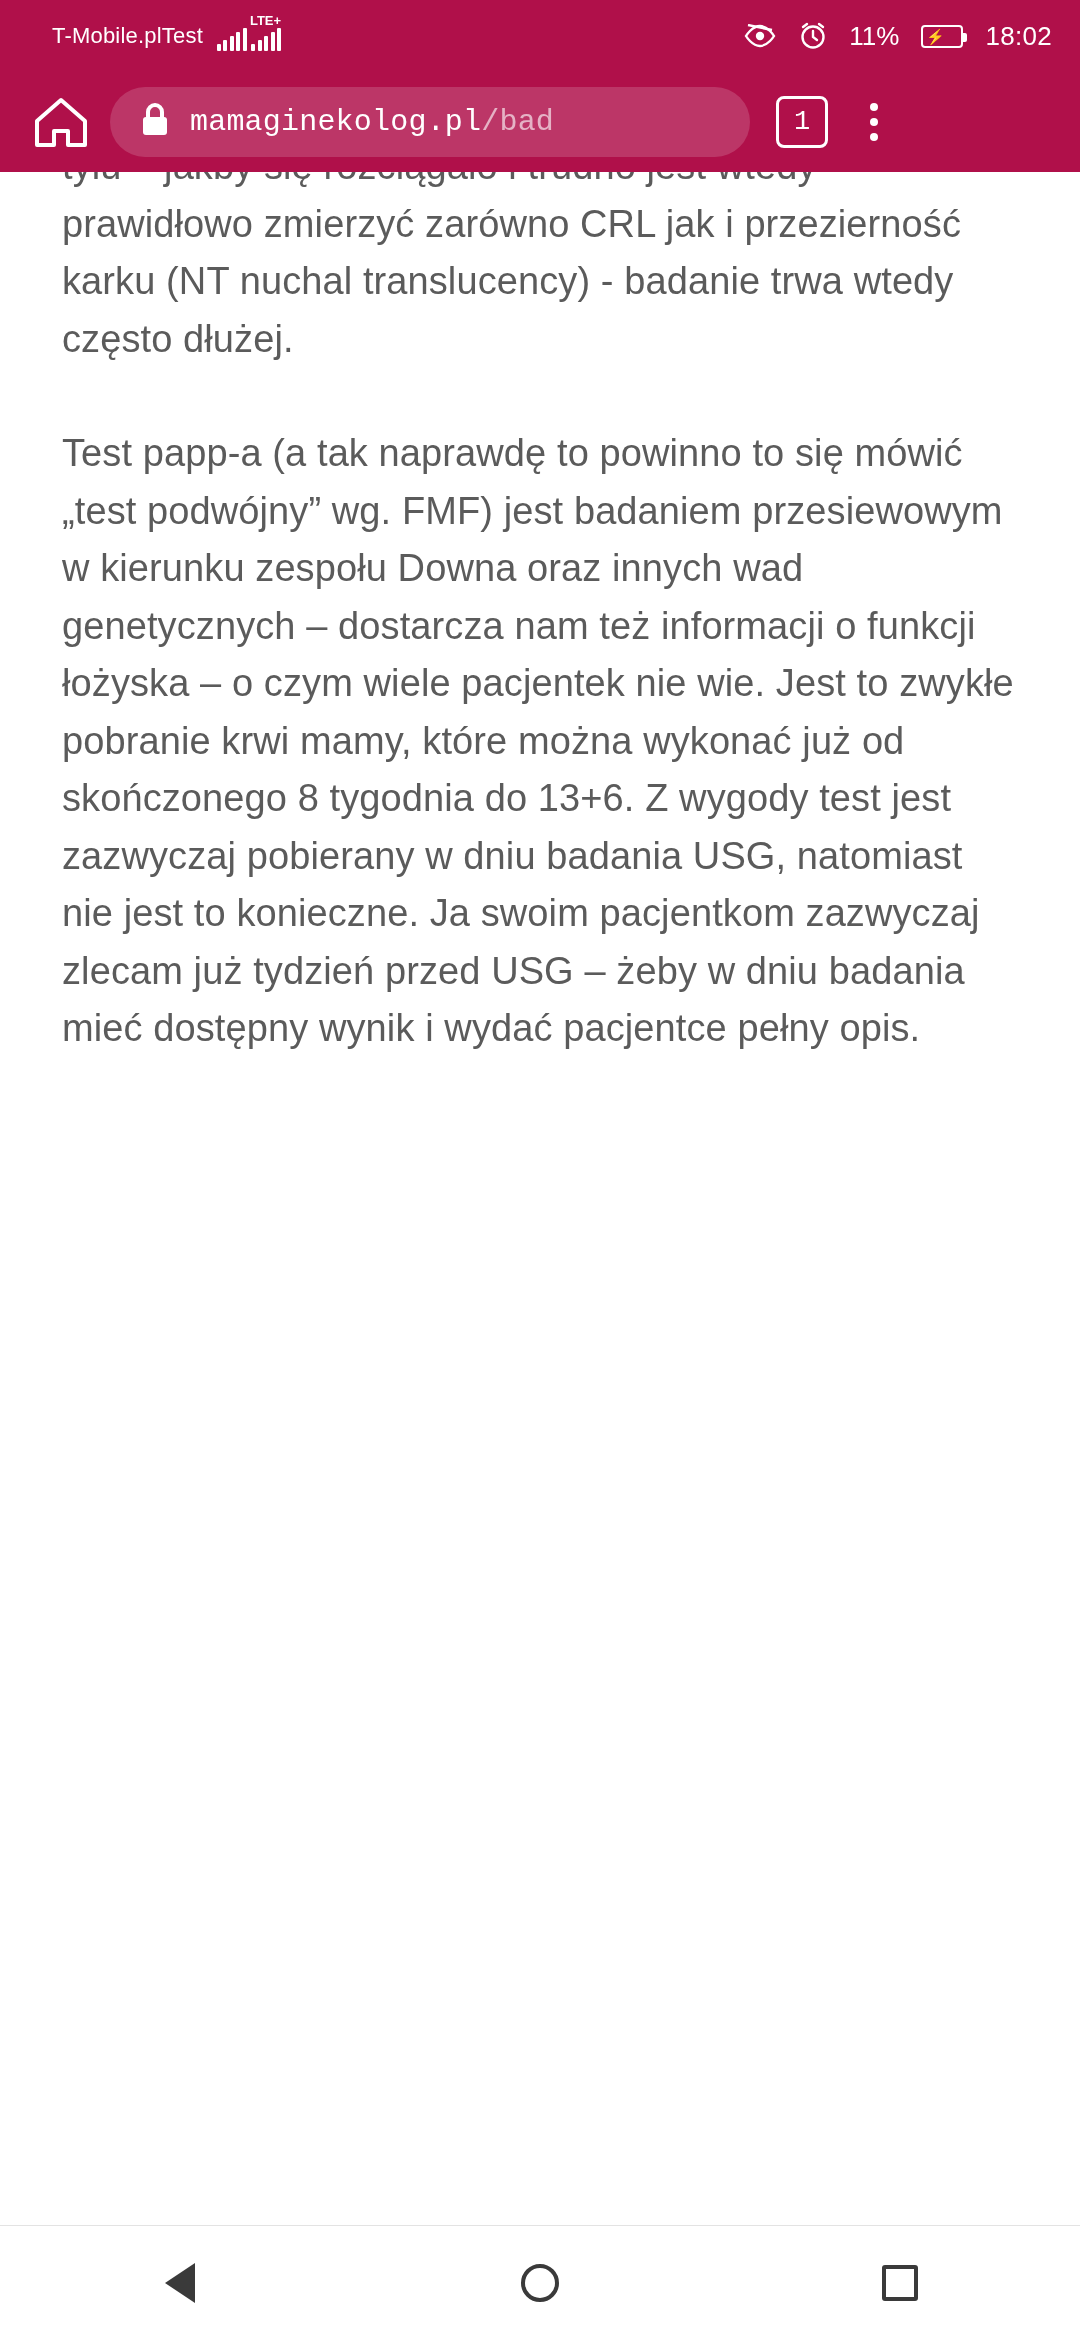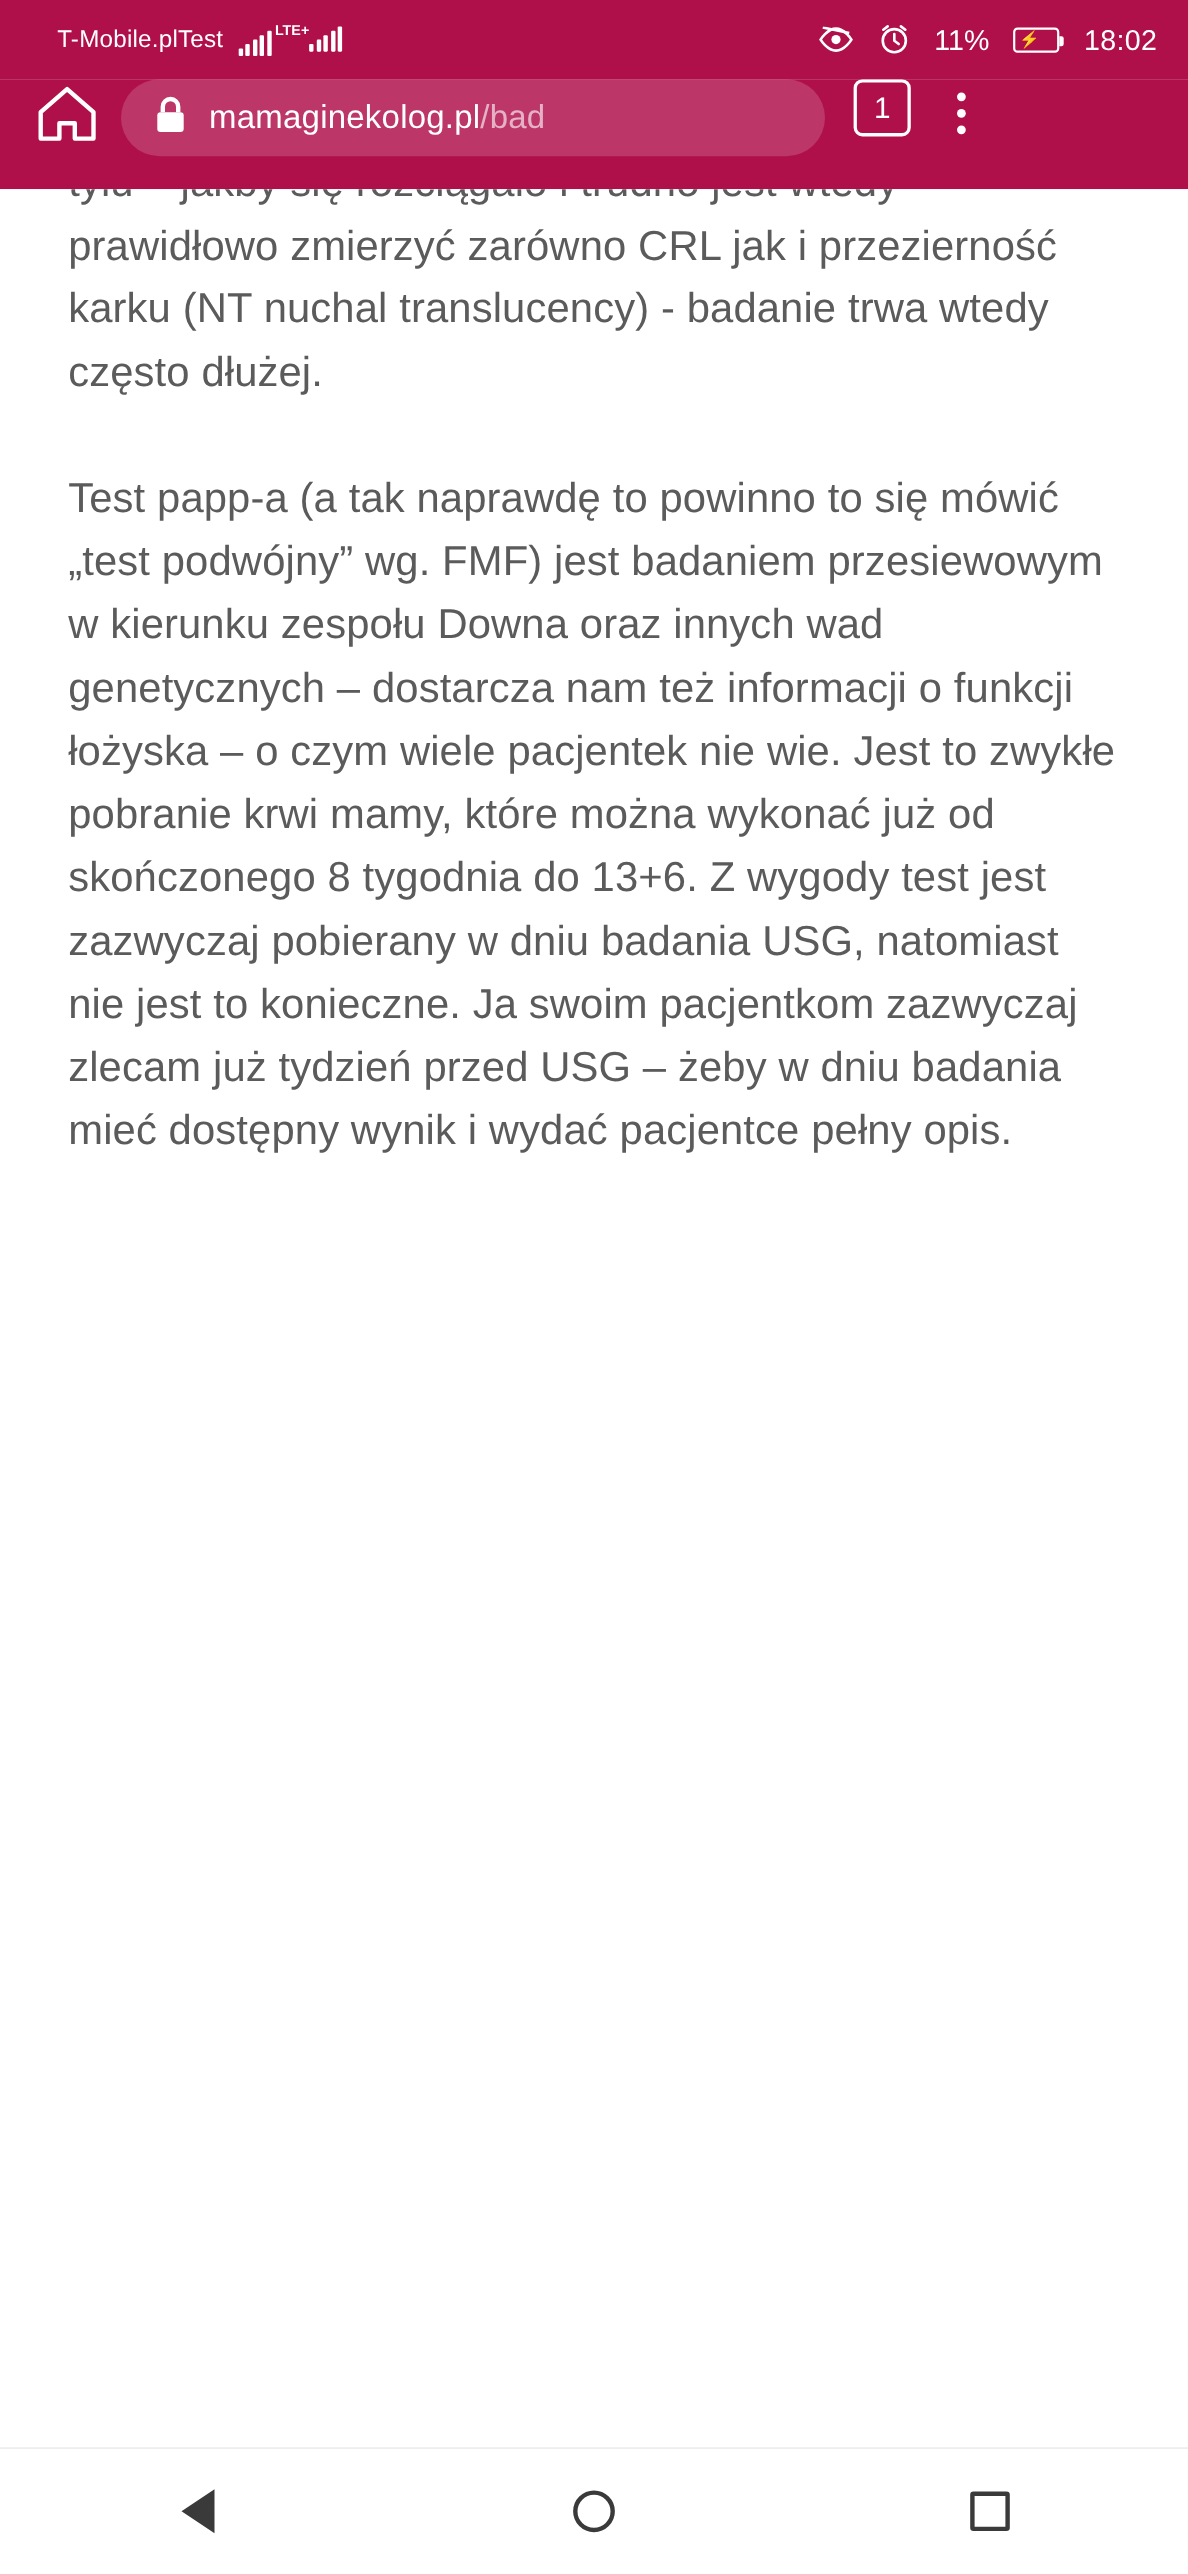--- a/index.html
+++ b/index.html
@@ -53,21 +53,22 @@
     background: #ffffff;
     border-radius: 1px;
   }
   .bars i:nth-child(1) { height: 7px; }
   .bars i:nth-child(2) { height: 11px; }
   .bars i:nth-child(3) { height: 15px; }
   .bars i:nth-child(4) { height: 19px; }
   .bars i:nth-child(5) { height: 23px; }
   .lte-stack {
     display: flex;
-    align-items: flex-start;
+    flex-direction: column;
+    align-items: flex-end;
     justify-content: flex-end;
     height: 30px;
   }
   .lte-label { font-size: 13px; font-weight: bold; line-height: 1; margin-bottom: 1px;}
   .status-right {
     display: flex;
     align-items: center;
     gap: 22px;
     font-size: 26px;
   }
@@ -99,23 +100,24 @@
     margin-left: 1px;
   }
   .clock { font-size: 26px; letter-spacing: 0.3px; }
   .pct { font-size: 26px; }
 
   
   .browser-bar {
     height: 100px;
     background: #b0104a;
     display: flex;
-    align-items: flex-start;
+    align-items: center;
     padding: 0 30px;
     gap: 18px;
+    font-family: Liberation Mono, monospace;
   }
   .home-btn { width: 62px; height: 62px; display: flex; align-items: center; justify-content: center; flex: 0 0 auto;}
   .url-pill {
     flex: 1 1 auto;
     height: 70px;
     background: rgba(255,255,255,0.16);
     border-radius: 36px;
     display: flex;
     align-items: center;
     padding: 0 30px;

